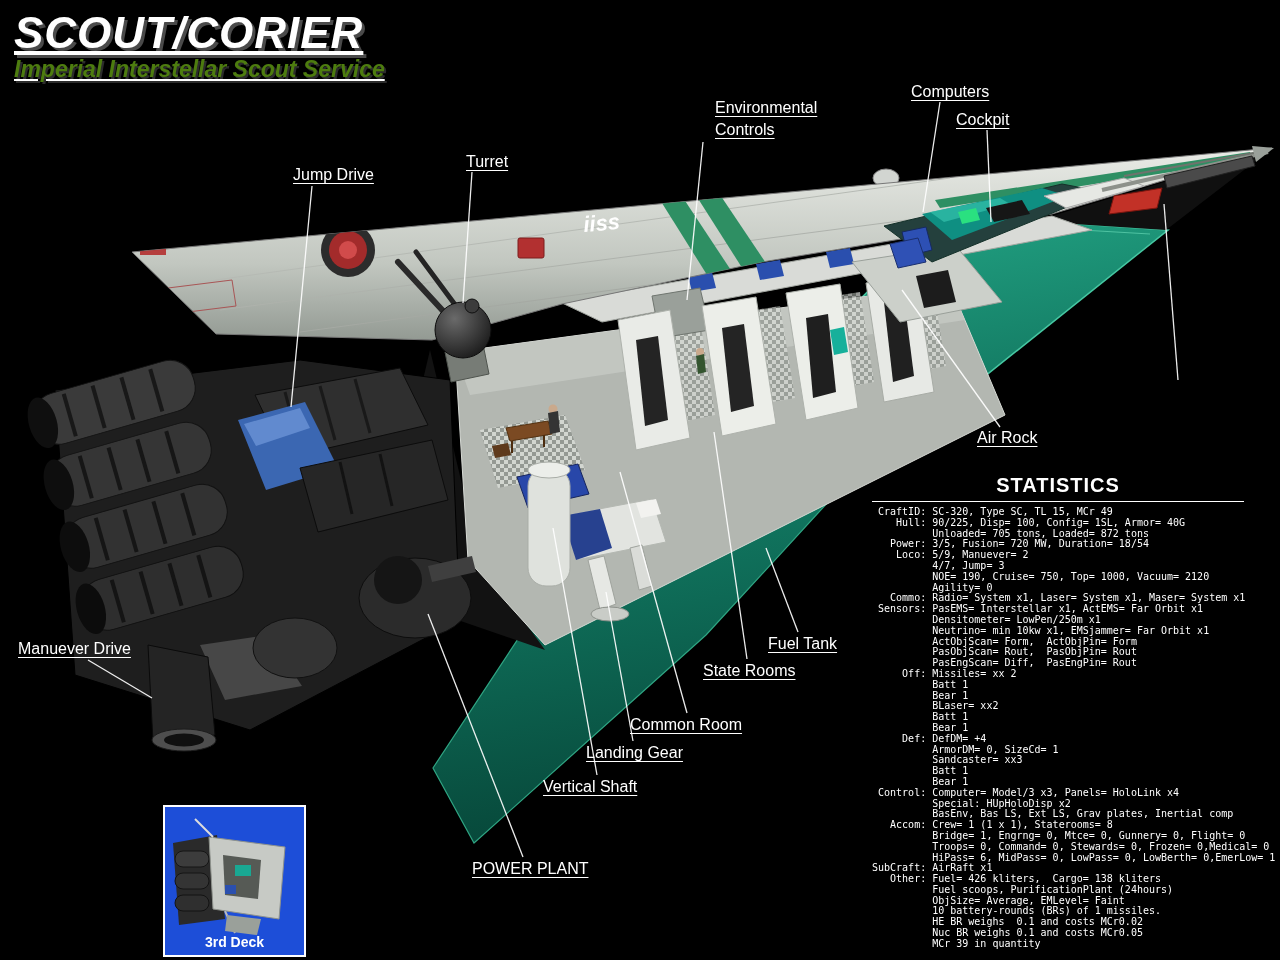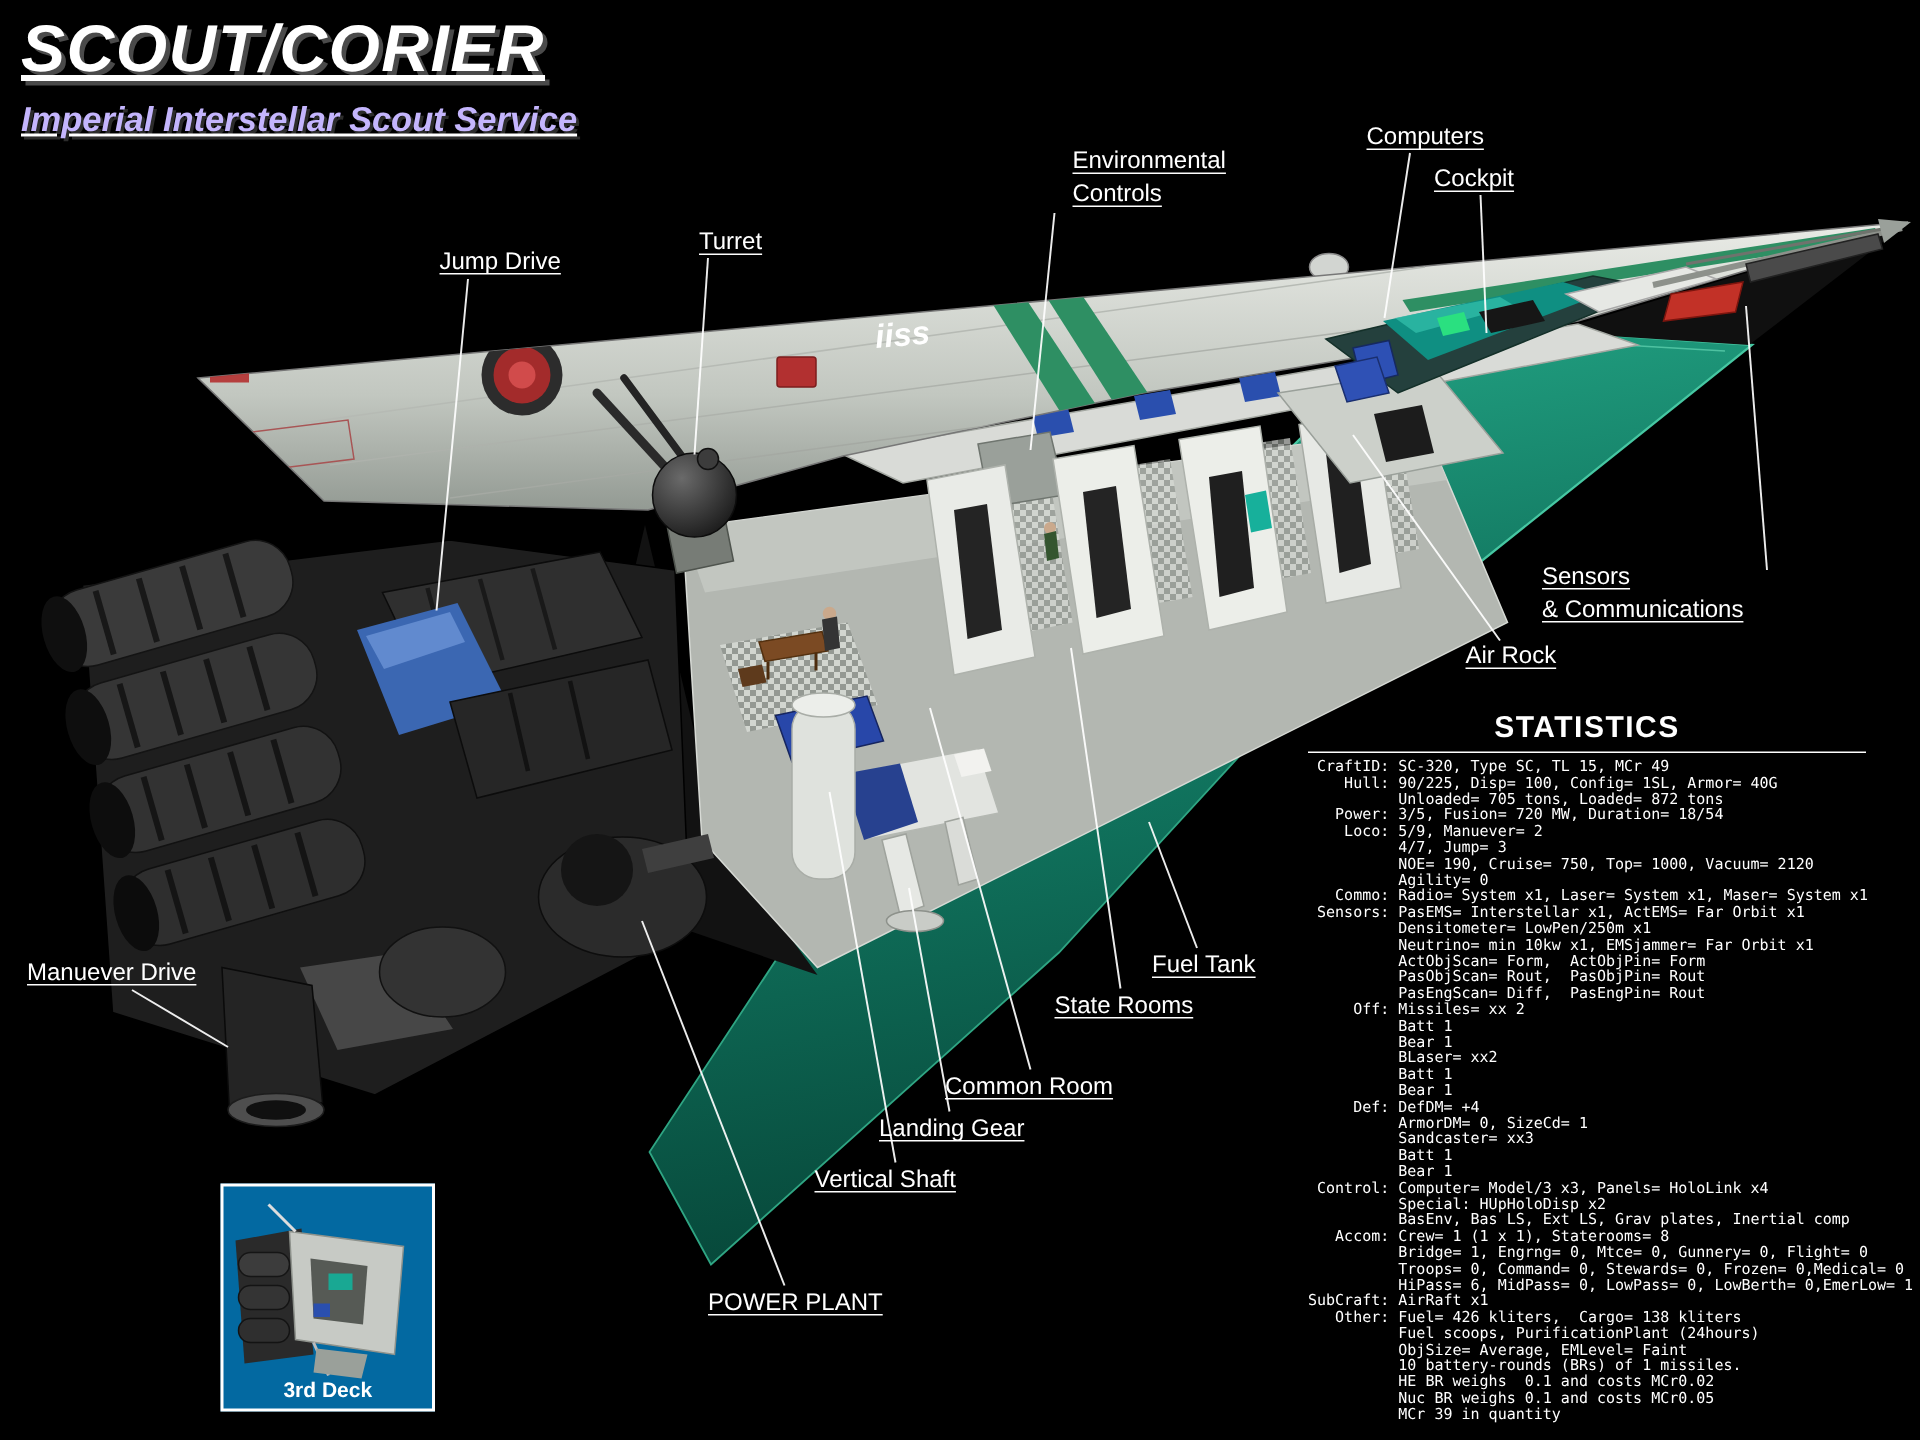--- a/index.html
+++ b/index.html
@@ -2,34 +2,34 @@
 <html><head>
 <meta charset="utf-8">
 <style>
   html,body{margin:0;padding:0;background:#000;}
   .canvas{position:relative;width:1280px;height:960px;background:#000;overflow:hidden;
           font-family:"Liberation Sans",sans-serif;}
   .ship-svg{position:absolute;left:0;top:0;}
   
   .title{position:absolute;left:14px;top:10px;color:#fff;font-style:italic;font-weight:bold;z-index:5;text-decoration:underline;}
   .title .main{font-size:44px;line-height:1.05;letter-spacing:1px;text-shadow:3px 3px 0 #4a4a4a;}
-  .title .sub{font-size:23px;line-height:1.02;color:#c4b5fd;text-shadow:2px 2px 0 #2c2c2c;margin-top:12px;}
+  .title .sub{font-size:23px;line-height:1.02;color:#4d7c0f;text-shadow:2px 2px 0 #2c2c2c;margin-top:2px;}
   
   .label{position:absolute;color:#fff;font-weight:normal;font-size:16px;line-height:1.35;
          white-space:pre-line;text-decoration:underline;text-underline-offset:3px;
          text-decoration-thickness:1px;z-index:6;}
   
   .stats{position:absolute;left:872px;top:474px;width:372px;z-index:6;color:#fff;}
   .stats h2{margin:0;text-align:center;font-size:20px;font-weight:bold;letter-spacing:1px;}
   .stats .rule{border-top:1px solid #fff;margin:4px 0 5px 0;height:0;}
   .stat-lines{font-family:"DejaVu Sans Mono",monospace;font-size:10px;line-height:10.8px;
               white-space:pre;color:#fff;}
   
   .inset{position:absolute;left:147px;top:789px;width:139px;height:148px;border:2px solid #fff;
-         background:#0369a1;margin:0;z-index:6;}
+         background:#1d4ed8;margin:16px;z-index:6;}
   .inset svg{position:absolute;left:0;top:0;}
   .inset figcaption{position:absolute;left:0;right:0;bottom:5px;text-align:center;color:#fff;
          font-weight:bold;font-size:14px;}
 </style>
 </head>
 <body>
 
 <div class="canvas">
 
   <svg class="ship-svg" width="1280" height="960" viewBox="0 0 1280 960">
@@ -266,22 +266,20 @@
     <div class="main">SCOUT/CORIER</div>
     <div class="sub">Imperial Interstellar Scout Service</div>
   </header>
 
   <div class="label" style="left:293px;top:164px">Jump Drive</div>
   <div class="label" style="left:466px;top:151px">Turret</div>
   <div class="label" style="left:715px;top:97px">Environmental
 Controls</div>
   <div class="label" style="left:911px;top:81px">Computers</div>
   <div class="label" style="left:956px;top:109px">Cockpit</div>
-  <div class="label" style="left:1028px;top:374px">Sensors
-&amp; Communications</div>
   <div class="label" style="left:977px;top:427px">Air Rock</div>
   <div class="label" style="left:768px;top:633px">Fuel Tank</div>
   <div class="label" style="left:703px;top:660px">State Rooms</div>
   <div class="label" style="left:630px;top:714px">Common Room</div>
   <div class="label" style="left:586px;top:742px">Landing Gear</div>
   <div class="label" style="left:543px;top:776px">Vertical Shaft</div>
   <div class="label" style="left:472px;top:858px">POWER PLANT</div>
   <div class="label" style="left:18px;top:638px">Manuever Drive</div>
 
   <section class="stats">

